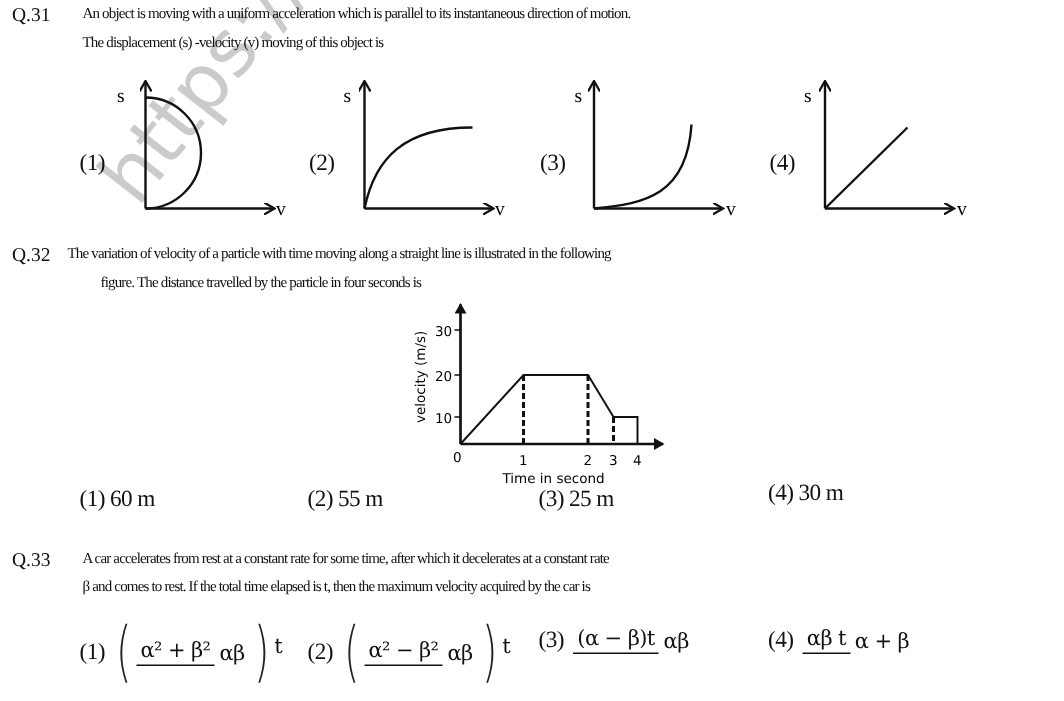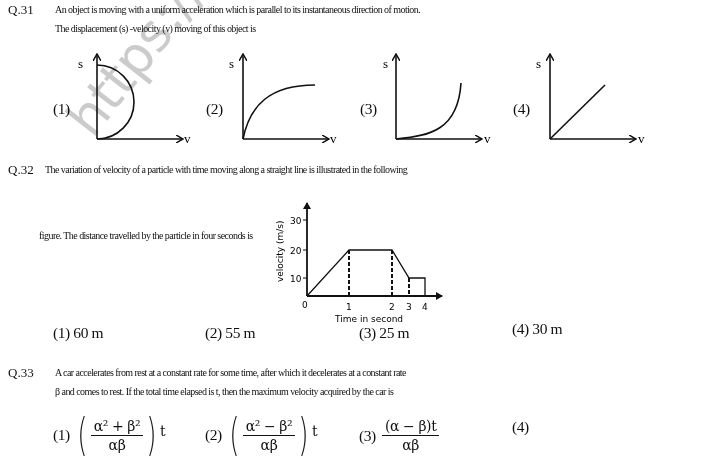--- a/index.html
+++ b/index.html
@@ -3,21 +3,21 @@
 <meta charset="utf-8">
 <style>
   html, body { margin:0; padding:0; background:#ffffff; }
   body { width:709px; height:467px; position:relative; overflow:hidden;
          font-family:"Liberation Serif", "DejaVu Serif", serif; color:#111; }
   .abs { position:absolute; }
   .txt { font-size:10px; letter-spacing:-0.55px; white-space:nowrap; line-height:20px; }
   .qnum { font-size:13px; }
   svg text { font-family:"Liberation Serif", "DejaVu Serif", serif; }
   .opt { font-size:15.5px; letter-spacing:-0.4px; white-space:nowrap; }
-  .frac { display:inline-flex; flex-direction:column; align-items:center; vertical-align:middle; font-family:"DejaVu Serif", serif; font-size:14px; }
+  .frac { display:inline-flex; align-items:center; vertical-align:middle; font-family:"DejaVu Serif", serif; font-size:14px; }
   .frac .num { padding:0 3px 1px; border-bottom:1px solid #111; }
   .frac .den { padding:1px 3px 0; }
   .paren { font-family:"DejaVu Sans", sans-serif; font-weight:200; font-size:44px; line-height:44px; vertical-align:middle; transform:scaleX(0.6); display:inline-block; color:#222; }
   .watermark { position:absolute; left:55px; top:110px; font-family:"DejaVu Sans", sans-serif; font-size:52px;
                color:rgba(160,160,160,0.55); transform:rotate(-52deg); transform-origin:left top; white-space:nowrap; pointer-events:none; }
   .chart-label { font-family:"DejaVu Sans", sans-serif; font-size:9px; }
 </style>
 </head>
 <body>
 
@@ -67,21 +67,21 @@
     <line x1="550" y1="89" x2="550" y2="5" stroke="#111" stroke-width="1.6" marker-end="url(#arr)"></line>
     <line x1="550" y1="89" x2="635" y2="89" stroke="#111" stroke-width="1.6" marker-end="url(#arr)"></line>
     <line x1="550" y1="89" x2="605" y2="35" stroke="#111" stroke-width="1.6"></line>
     <text x="536" y="18" font-size="13">s</text>
     <text x="638" y="93" font-size="13">v</text>
   </g>
 </svg>
 
 <div class="abs qnum" style="left:8px;top:160px;line-height:20px;">Q.32</div>
 <div class="abs txt" style="left:45px;top:160px;">The variation of velocity of  a particle with time moving along a straight line is illustrated in the following</div>
-<div class="abs txt" style="left:39px;top:179px;margin-top:47px;">figure. The distance travelled by the particle in four seconds is</div>
+<div class="abs txt" style="left:67px;top:179px;">figure. The distance travelled by the particle in four seconds is</div>
 
 <svg class="abs" style="left:270px;top:200px;" width="180" height="128">
   <defs>
     <marker id="arr2" markerWidth="8" markerHeight="8" refX="6" refY="4" orient="auto" markerUnits="userSpaceOnUse">
       <path d="M0,0 L7,4 L0,8 Z" fill="#111"></path>
     </marker>
   </defs>
 
   <line x1="37" y1="96" x2="37" y2="3" stroke="#111" stroke-width="1.8" marker-end="url(#arr2)"></line>
   <line x1="37" y1="96" x2="172" y2="96" stroke="#111" stroke-width="1.8" marker-end="url(#arr2)"></line>
@@ -143,13 +143,17 @@
 <div class="abs opt" style="left:359px;top:418px;display:flex;align-items:center;">
   <span style="margin-right:6px;">(3)</span>
   <span class="frac">
     <span class="num">(α − β)t</span>
     <span class="den">αβ</span>
   </span>
 </div>
 
 <div class="abs opt" style="left:512px;top:418px;display:flex;align-items:center;">
   <span style="margin-right:6px;">(4)</span>
+  <span class="frac">
+    <span class="num">αβ t</span>
+    <span class="den">α + β</span>
+  </span>
 </div>
 
 </body></html>

